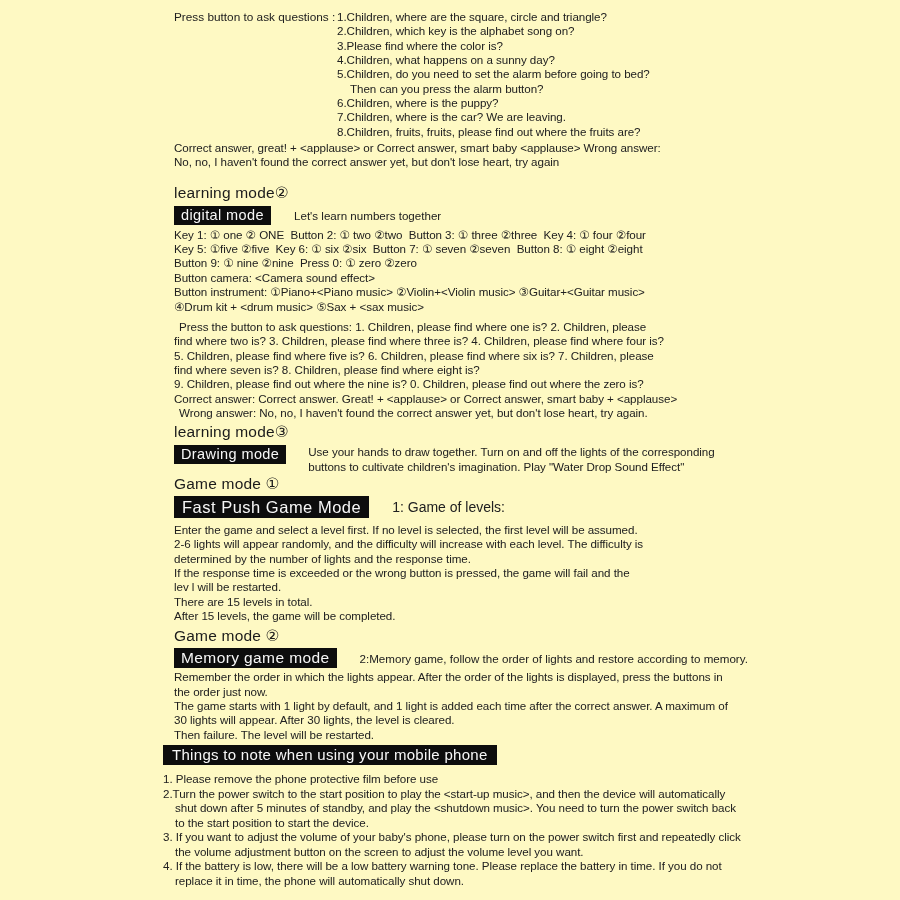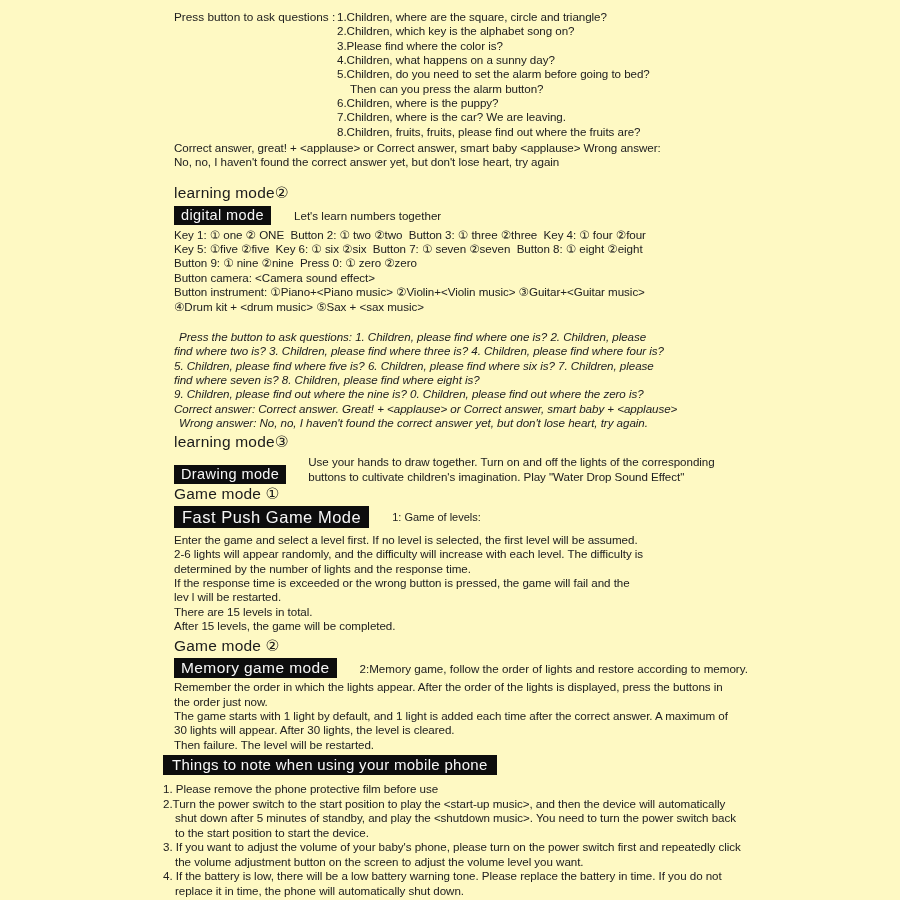--- a/index.html
+++ b/index.html
@@ -16,25 +16,25 @@
   .h-l2{margin-top:13px;}
   .h-l3{margin-top:2px;}
   .h-g1{}
   .h-g2{margin-top:3px;}
   .badge-row{display:flex;align-items:center;margin-top:4px;gap:15px;}
   .badge{
     display:inline-block;background:#0d0d0d;color:#f7f7f7;
     font-size:14.5px;line-height:19px;padding:0 7px;letter-spacing:0.4px;white-space:pre;
   }
   .tagline{font-size:11.6px;margin-left:8px;white-space:pre;}
-  .tagline.sm{font-size:11px;}
+  .tagline.sm{font-size:14px;}
   .keys{margin-top:3px;}
-  .qa2{margin-top:16px;font-style:italic;}
+  .qa2{margin-top:6px;}
   .qa2 .ind3{padding-left:5px;}
-  .row-drawing{align-items:flex-end;margin-top:4px;}
+  .row-drawing{align-items:flex-start;margin-top:4px;}
   .badge-desc{margin-left:7px;}
   .row-fast{margin-top:3px;text-align:center;}
   .badge.big{font-size:16.5px;line-height:22px;padding:0 8px;letter-spacing:0.5px;}
   .para1{margin-top:5px;}
   .row-mem{margin-top:3px;}
   .badge.mem{font-size:15.5px;line-height:20px;}
   .para2{margin-top:2px;}
   .notes{margin-left:-11px;margin-top:3px;}
   .badge.things{font-size:15px;line-height:20px;letter-spacing:0.3px;padding:0 9px;}
   .note-lines{margin-top:7px;}

